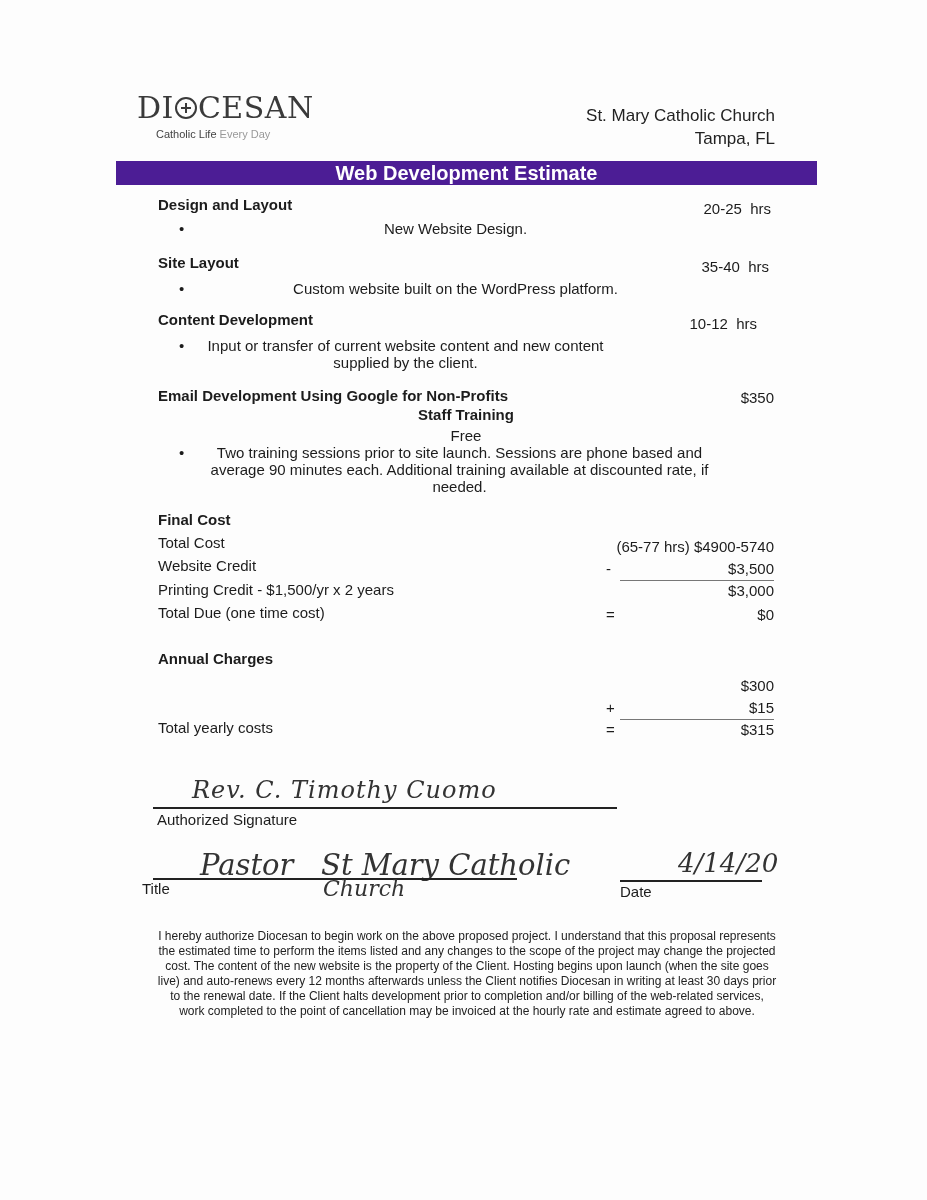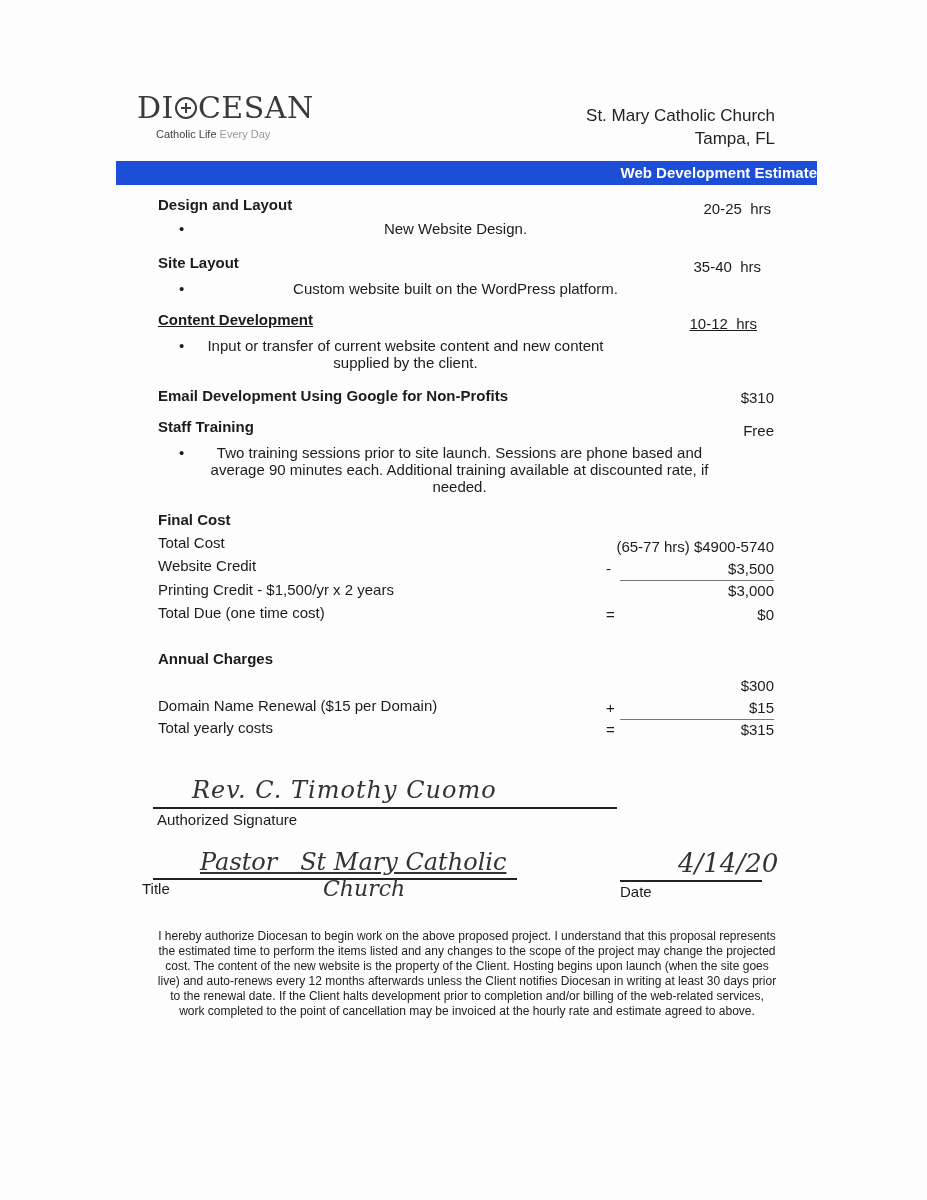--- a/index.html
+++ b/index.html
@@ -18,22 +18,22 @@
     }
     .logo-title .cross::before, .logo-title .cross::after {
       content: ""; position: absolute; background: #3a3a3a;
     }
     .logo-title .cross::before { left: 8px; top: 4px; width: 2px; height: 10px; }
     .logo-title .cross::after { left: 4px; top: 8px; width: 10px; height: 2px; }
     .logo-tag { left: 156px; top: 128px; font-size: 11px; color: #444; }
     .logo-tag .light { color: #999; }
     .client { right: 152px; top: 104px; text-align: right; font-size: 17px; color: #222; line-height: 23px; }
     .banner {
-      left: 116px; top: 161px; width: 701px; height: 24px; background: #1d4ed8;
-      color: #fff; font-weight: bold; font-size: 15px; text-align: right; line-height: 24px;
+      left: 116px; top: 161px; width: 701px; height: 24px; background: #4c1d95;
+      color: #fff; font-weight: bold; font-size: 20px; text-align: center; line-height: 24px;
     }
     .row { left: 158px; width: 616px; display: flex; justify-content: space-between; font-size: 15px; }
     .bold { font-weight: bold; }
     .bullet { left: 180px; font-size: 15px; line-height: 17px; width: 540px; }
     .bullet .dot { position: absolute; left: -1px; }
     .bullet .txt { display: block; padding-left: 11px; }
     .fin { left: 158px; width: 616px; font-size: 15px; height: 20px; }
     .fin .lbl { position: absolute; left: 0; }
     .fin .op { position: absolute; left: 448px; }
     .fin .amt { position: absolute; right: 0; }
@@ -63,42 +63,42 @@
   <span class="bold">Design and Layout</span>
   <span style="margin-top:4px;margin-right:3px;white-space:pre;">20-25  hrs</span>
 </div>
 <div class="abs bullet" style="top:220px;">
   <span class="dot">•</span>
     <span class="txt">New Website Design.</span>
 </div>
 
 <div class="abs row" style="top:254px;">
   <span class="bold">Site Layout</span>
-  <span style="margin-top:4px;margin-right:13px;white-space:pre;">35-40  hrs</span>
+  <span style="margin-top:4px;margin-right:5px;white-space:pre;">35-40  hrs</span>
 </div>
 <div class="abs bullet" style="top:280px;">
   <span class="dot">•</span>
     <span class="txt">Custom website built on the WordPress platform.</span>
 </div>
 
-<div class="abs row" style="top:311px;text-decoration:underline;">
+<div class="abs row" style="top:311px;">
   <span class="bold">Content Development</span>
   <span style="margin-top:4px;margin-right:17px;white-space:pre;">10-12  hrs</span>
 </div>
 <div class="abs bullet" style="top:337px;width:440px;">
   <span class="dot">•</span>
     <span class="txt">Input or transfer of current website content and new content supplied by the client.</span>
 </div>
 
 <div class="abs row" style="top:387px;">
   <span class="bold">Email Development Using Google for Non-Profits</span>
-  <span style="margin-top:2px;">$310</span>
+  <span style="margin-top:2px;">$350</span>
 </div>
 
-<div class="abs row" style="top:418px;">
+<div class="abs row" style="top:406px;flex-direction:column;">
   <span class="bold">Staff Training</span>
   <span style="margin-top:4px;">Free</span>
 </div>
 <div class="abs bullet" style="top:444px;width:548px;">
   <span class="dot">•</span>
     <span class="txt">Two training sessions prior to site launch. Sessions are phone based and average 90 minutes each. Additional training available at discounted rate, if needed.</span>
 </div>
 
 <div class="abs bold" style="left:158px;top:511px;font-size:15px;">Final Cost</div>
 <div class="abs fin" style="top:534px;">
@@ -119,36 +119,35 @@
   <span class="lbl">Total Due (one time cost)</span>
   <span class="op" style="top:2px;">=</span>
   <span class="amt" style="top:2px;">$0</span>
 </div>
 
 <div class="abs bold" style="left:158px;top:650px;font-size:15px;">Annual Charges</div>
 <div class="abs fin" style="top:674px;">
   <span class="amt" style="top:3px;">$300</span>
 </div>
 <div class="abs fin" style="top:697px;">
-  <span class="lbl">Domain Name Renewal ($15 per Domain)</span>
   <span class="op" style="top:2px;">+</span>
   <span class="amt" style="top:2px;">$15</span>
 </div>
 <div class="abs uline" style="left:620px;top:719px;width:154px;"></div>
 <div class="abs fin" style="top:719px;">
   <span class="lbl">Total yearly costs</span>
   <span class="op" style="top:2px;">=</span>
   <span class="amt" style="top:2px;">$315</span>
 </div>
 
 <div class="abs hand" style="left:192px;top:776px;font-size:24px;letter-spacing:1px;">Rev. C. Timothy Cuomo</div>
 <div class="abs sig-line" style="left:153px;top:807px;width:464px;"></div>
 <div class="abs label-sm" style="left:157px;top:811px;">Authorized Signature</div>
 
-<div class="abs hand" style="left:200px;top:848px;font-size:24px;white-space:pre;text-decoration:underline;">Pastor   St Mary Catholic</div>
+<div class="abs hand" style="left:200px;top:848px;font-size:29px;white-space:pre;">Pastor   St Mary Catholic</div>
 <div class="abs sig-line" style="left:153px;top:878px;width:364px;"></div>
 <div class="abs label-sm" style="left:142px;top:880px;">Title</div>
 <div class="abs hand" style="left:323px;top:876px;font-size:22px;">Church</div>
 
 <div class="abs hand" style="left:678px;top:848px;font-size:26px;">4/14/20</div>
 <div class="abs sig-line" style="left:620px;top:880px;width:142px;"></div>
 <div class="abs label-sm" style="left:620px;top:883px;">Date</div>
 
 <div class="abs legal">I hereby authorize Diocesan to begin work on the above proposed project. I understand that this proposal represents the estimated time to perform the items listed and any changes to the scope of the project may change the projected cost. The content of the new website is the property of the Client. Hosting begins upon launch (when the site goes live) and auto-renews every 12 months afterwards unless the Client notifies Diocesan in writing at least 30 days prior to the renewal date. If the Client halts development prior to completion and/or billing of the web-related services, work completed to the point of cancellation may be invoiced at the hourly rate and estimate agreed to above.</div>
 

